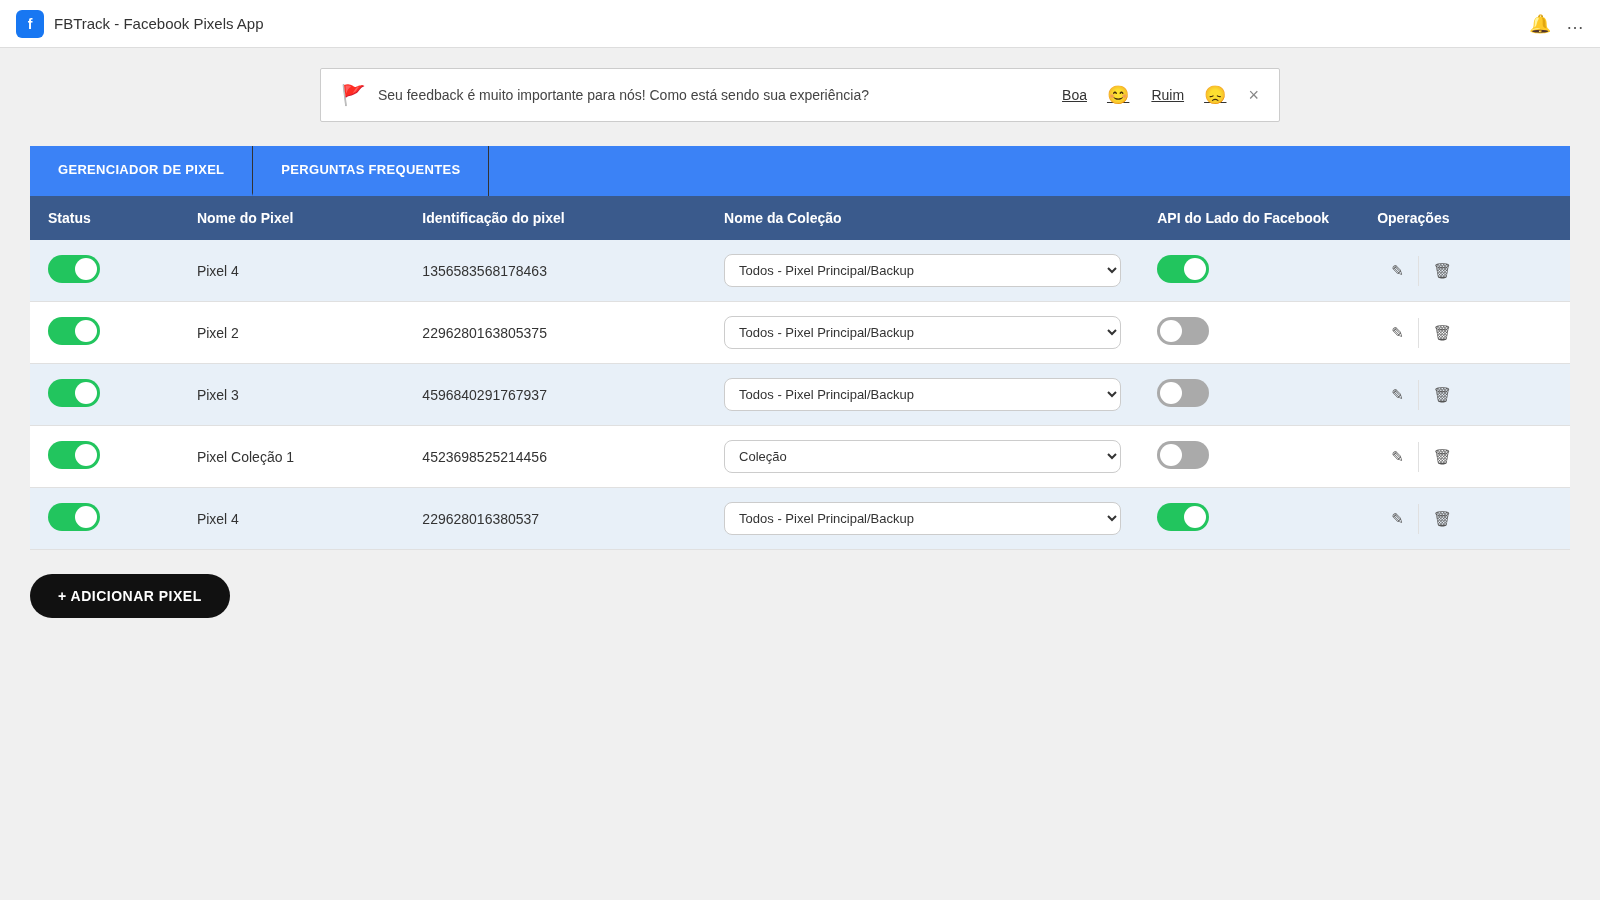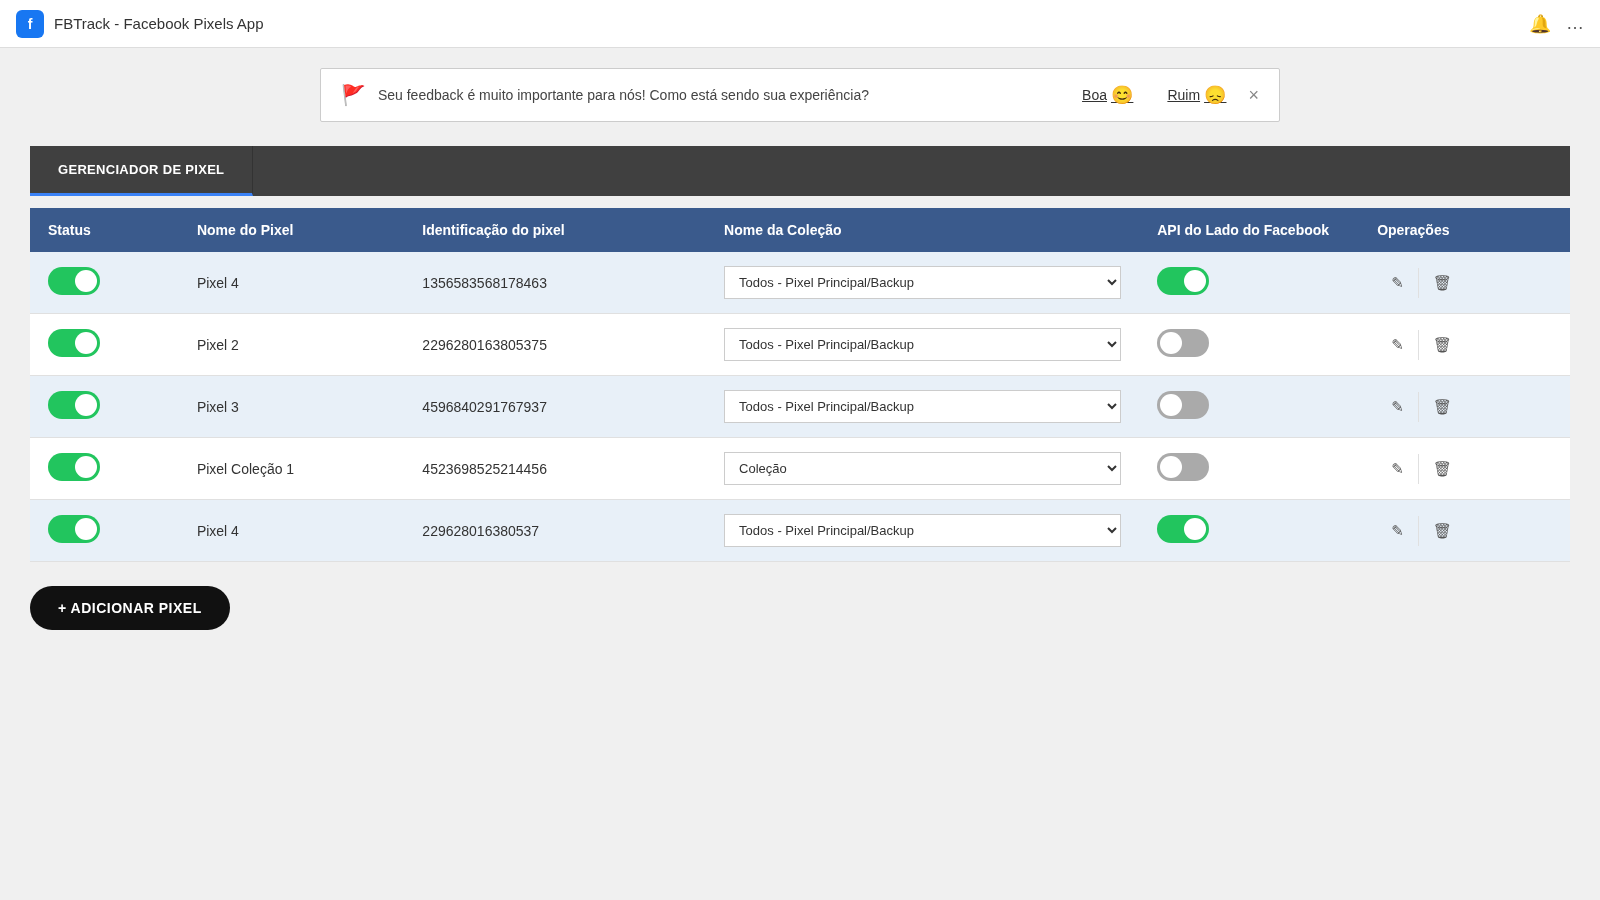--- a/index.html
+++ b/index.html
@@ -53,32 +53,32 @@
       margin-left: auto;
       margin-right: auto;
     }
     .feedback-icon {
       color: #888; font-size: 20px;
     }
     .feedback-text {
       flex: 1; font-size: 14px; color: #444;
     }
     .feedback-link {
-      display: inline-flex; align-items: center; gap: 4px;
+      display: inline-flex; align-items: center; gap: 20px;
       color: #333; text-decoration: underline; cursor: pointer; font-weight: 500;
     }
     .feedback-close {
       font-size: 18px; color: #888; cursor: pointer; margin-left: 10px;
     }
 
     
     .tabs {
       display: flex;
-      background: #404040;
-      margin-bottom: 12px;
+      background: #3b82f6;
+      margin-bottom: 0;
     }
     .tab {
       padding: 16px 28px;
       color: #fff;
       font-size: 13px;
       font-weight: 600;
       cursor: pointer;
       border-right: 1px solid #333;
       letter-spacing: 0.3px;
       text-transform: uppercase;
@@ -138,21 +138,21 @@
       transition: left 0.2s;
     }
     .toggle.on::after { left: 27px; }
     .toggle.off::after { left: 3px; }
 
     
     .collection-select {
       width: 100%;
       padding: 7px 10px;
       border: 1px solid #ccc;
-      border-radius: 0;
+      border-radius: 8px;
       font-size: 13px;
       background: #fff;
       appearance: auto;
       color: #333;
       cursor: pointer;
       min-width: 220px;
     }
 
     
     .ops-cell {
@@ -210,31 +210,34 @@
 <div class="main-content">
 
   
   <div class="feedback-banner">
     <span class="feedback-icon">🚩</span>
     <span class="feedback-text">Seu feedback é muito importante para nós! Como está sendo sua experiência?</span>
     <span class="feedback-link">
       <span>Boa</span>
       <span class="emoji">😊</span>
     </span>
-    <span class="feedback-link" style="margin-left:22px;">
+    <span class="feedback-link" style="margin-left:10px;">
       <span>Ruim</span>
       <span class="emoji">😞</span>
     </span>
     <span class="feedback-close">×</span>
   </div>
 
   
   <div class="tabs">
     <div class="tab active">
       <span>GERENCIADOR DE PIXEL</span>
+    </div>
+    <div class="tab">
+      <span>PERGUNTAS FREQUENTES</span>
     </div>
   </div>
 
   
   <div class="table-wrapper">
     <table>
       <thead>
         <tr>
           <th>Status</th>
           <th>Nome do Pixel</th>

